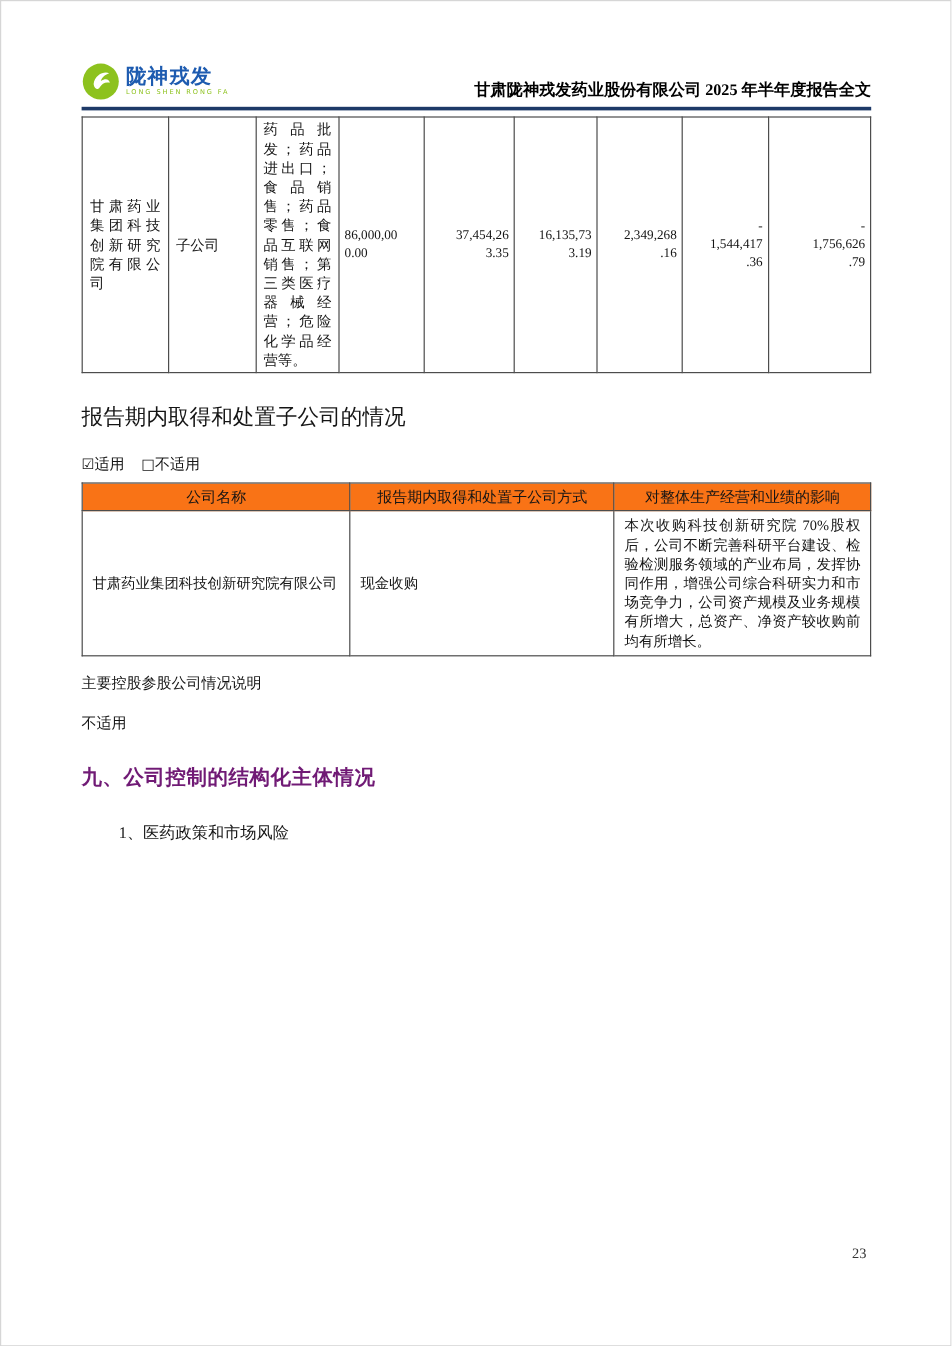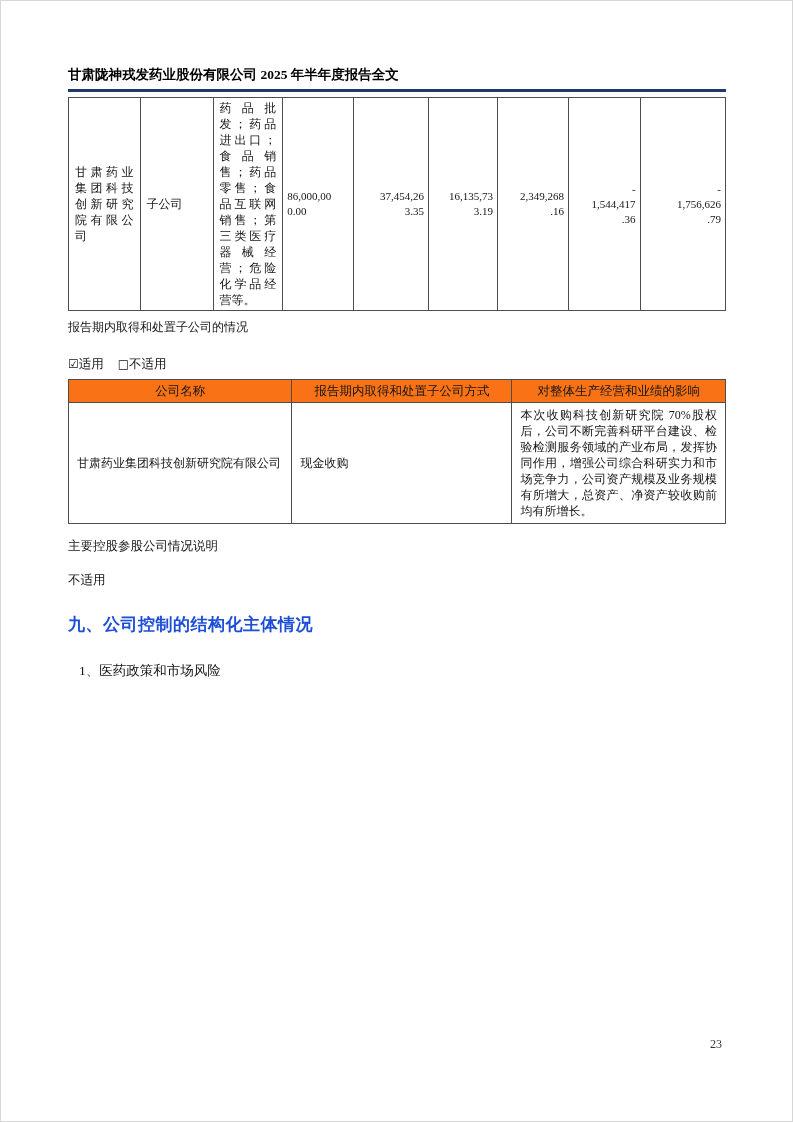--- a/index.html
+++ b/index.html
@@ -26,39 +26,49 @@
   .t1 td{font-size:12px;line-height:16px;padding:2px 6px;text-align:justify;}
   .t1 td.num{font-size:11px;line-height:15px;white-space:pre-line;text-align:right;
              padding:2px 4px;overflow-wrap:anywhere;}
   .t1 td.num-left{text-align:left;}
   .t2{margin-top:6px;}
   .t2 th{background:#f97316;font-size:12.5px;font-weight:400;text-align:center;
          padding:3px 4px;line-height:16px;}
   .t2 td{font-size:12px;line-height:16px;padding:4px 8px;}
   .t2 td.impact{text-align:justify;}
   
-  .cap{font-size:12px;margin-top:8px;font-family:Liberation Serif, serif;}
+  .cap{font-size:18px;margin-top:24px;font-family:Liberation Serif, serif;}
   .chk-line{font-size:12.5px;margin-top:20px;display:flex;gap:14px;}
   .chk{font-family:"DejaVu Sans","Liberation Sans",sans-serif;font-size:12px;}
   .chk .lbl{font-family:"Liberation Serif","DejaVu Serif",serif;font-size:12.5px;}
   .note-cap{font-size:12.5px;margin-top:14px;}
   .note-val{font-size:12.5px;margin-top:17px;}
   h2.sec{font-family:"DejaVu Sans","Liberation Sans",sans-serif;font-weight:700;
-         font-size:17px;color:#1d4ed8;margin:24px 0 0 0;letter-spacing:0.5px;}
-  .sub-item{font-size:13.5px;margin-top:26px;margin-left:11px;}
+         font-size:17px;color:#701a75;margin:24px 0 0 0;letter-spacing:0.5px;}
+  .sub-item{font-size:13.5px;margin-top:26px;margin-left:31px;}
   .para{font-size:14px;line-height:33px;text-align:justify;text-align-last:justify;
         text-indent:2em;margin-top:5px;}
   .pageno{position:absolute;top:1036px;right:70px;font-size:12px;color:#333;}
 </style>
 </head>
 <body>
 
 <div class="page">
 
   <div class="hdr">
+    <div class="logo">
+      <svg width="32" height="32" viewBox="0 0 32 32">
+        <circle cx="16" cy="16" r="15" fill="#8dc21e"></circle>
+        <path d="M10 18 C 11 10, 19 7, 23 9 C 19 10.5, 17 12.5, 16 15.5 C 20 13, 23 14, 23.5 17 C 20 16, 17 17.5, 15 21 C 13.5 23.5, 10.5 22, 10 18 Z" fill="#ffffff"></path>
+      </svg>
+      <div class="brand">
+        <span class="brand-cn">陇神戎发</span>
+        <span class="brand-en">LONG SHEN RONG FA</span>
+      </div>
+    </div>
     <div class="doc-title">甘肃陇神戎发药业股份有限公司 2025 年半年度报告全文</div>
   </div>
 
   <table class="t1">
     <colgroup>
       <col style="width:10.9%">
         <col style="width:11.1%">
         <col style="width:10.6%">
       <col style="width:10.8%">
         <col style="width:11.4%">

